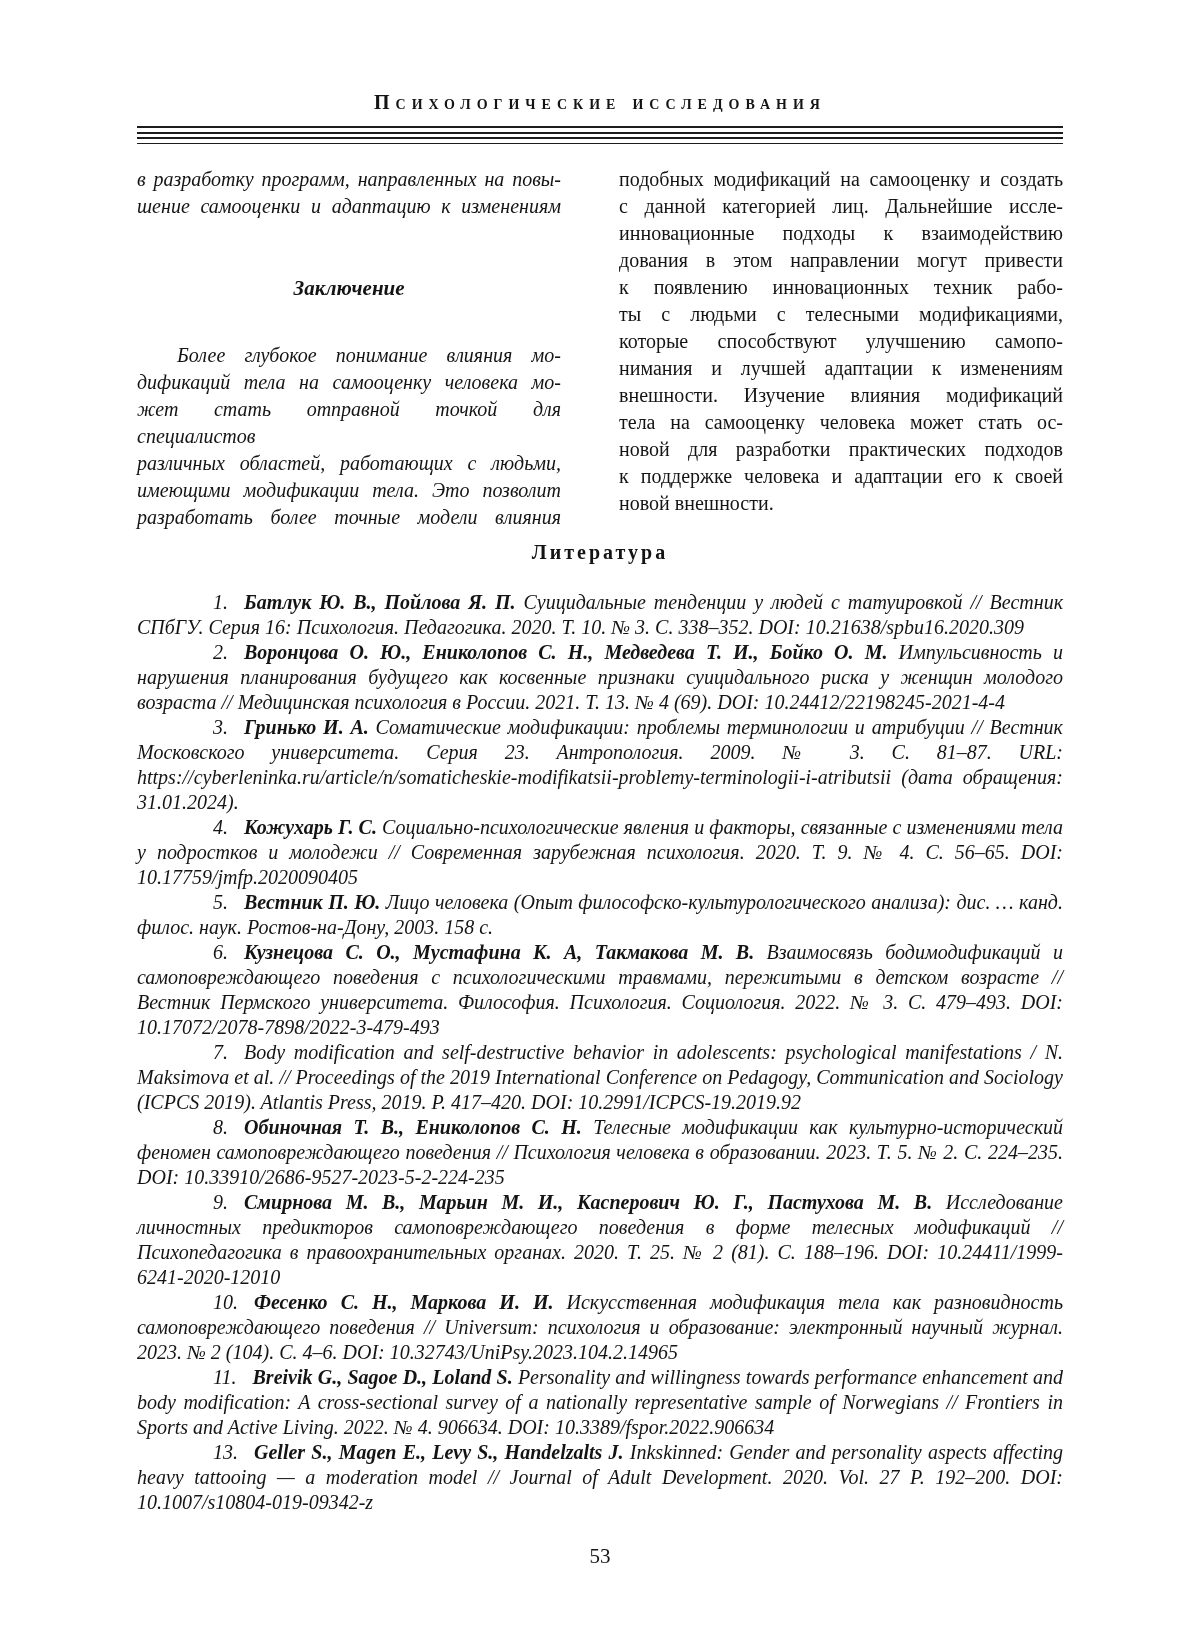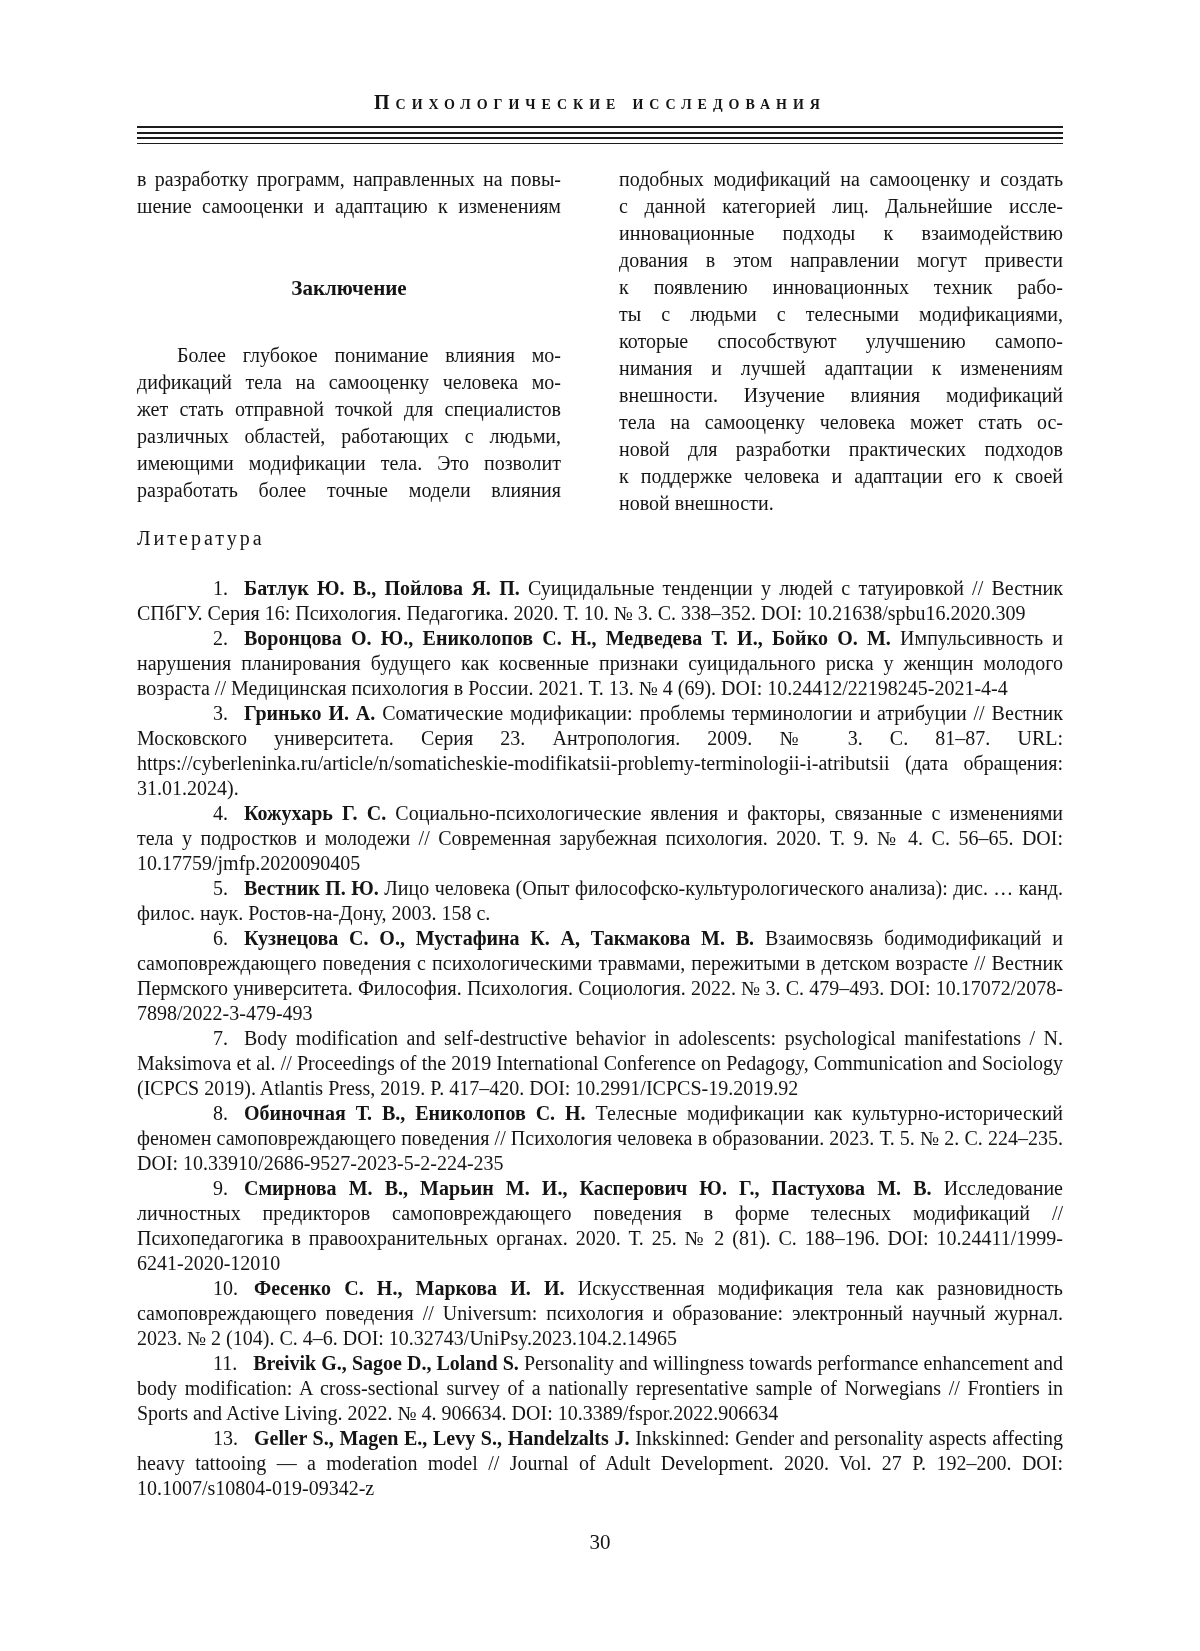--- a/index.html
+++ b/index.html
@@ -20,44 +20,45 @@
     font-size: 20px;
     line-height: 24px;
   }
 
   .double-rule { margin-top: 12px; }
   .rule-top { height: 4px; border-top: 2px solid #1c1c1c; border-bottom: 2px solid #1c1c1c; }
   .rule-bot { height: 4px; margin-top: 3px; border-top: 2px solid #1c1c1c; border-bottom: 1px solid #1c1c1c; }
 
   .columns { display: flex; margin-top: 22px; }
   .col { font-size: 20px; line-height: 27px; }
-  .col-left  { width: 425px; margin-right: 58px; }
+  .col-left  { width: 425px; margin-right: 58px; font-style: italic; }
   .col-right { width: 445px; }
 
   .jline { text-align: justify; text-align-last: justify; }
   .jline.para-end { text-align-last: left; }
   .jline.indent-first { text-indent: 40px; }
 
   .subheading {
     text-align: center;
     font-weight: bold;
     font-size: 21px;
     line-height: 27px;
     margin: 55px 0 40px 0;
   }
 
   .lit-heading {
     margin-top: 8px;
-    font-weight: normal;
+    text-align: center;
+    font-weight: bold;
     font-size: 20px;
     line-height: 27px;
     letter-spacing: 3px;
   }
 
-  .refs { margin-top: 24px; font-size: 20px; line-height: 25px; }
+  .refs { margin-top: 24px; font-size: 20px; line-height: 25px; font-style: italic; }
   .ref { margin: 0; text-align: justify; text-indent: 38px; }
   .ref-num { display: inline-block; margin-right: 16px; }
   .ref-authors { font-weight: bold; }
 
   .page-num {
     margin-top: 28px;
     text-align: center;
     font-size: 21px;
     line-height: 27px;
   }
@@ -117,15 +118,15 @@
       <p class="ref"><span class="ref-num">5.</span><span class="ref-authors">Вестник П. Ю. </span>Лицо человека (Опыт философско-культурологического анализа): дис. … канд. филос. наук. Ростов-на-Дону, 2003. 158 с.</p>
       <p class="ref"><span class="ref-num">6.</span><span class="ref-authors">Кузнецова С. О., Мустафина К. А, Такмакова М. В. </span>Взаимосвязь бодимодификаций и самоповреждающего поведения с психологическими травмами, пережитыми в детском возрасте // Вестник Пермского университета. Философия. Психология. Социология. 2022. № 3. С. 479–493. DOI: 10.17072/2078-7898/2022-3-479-493</p>
       <p class="ref"><span class="ref-num">7.</span>Body modification and self-destructive behavior in adolescents: psychological manifestations / N. Maksimova et al. // Proceedings of the 2019 International Conference on Pedagogy, Communication and Sociology (ICPCS 2019). Atlantis Press, 2019. P. 417–420. DOI: 10.2991/ICPCS-19.2019.92</p>
       <p class="ref"><span class="ref-num">8.</span><span class="ref-authors">Обиночная Т. В., Ениколопов С. Н. </span>Телесные модификации как культурно-исторический феномен самоповреждающего поведения // Психология человека в образовании. 2023. Т. 5. № 2. С. 224–235. DOI: 10.33910/2686-9527-2023-5-2-224-235</p>
       <p class="ref"><span class="ref-num">9.</span><span class="ref-authors">Смирнова М. В., Марьин М. И., Касперович Ю. Г., Пастухова М. В. </span>Исследование личностных предикторов самоповреждающего поведения в форме телесных модификаций // Психопедагогика в правоохранительных органах. 2020. Т. 25. № 2 (81). С. 188–196. DOI: 10.24411/1999-6241-2020-12010</p>
       <p class="ref"><span class="ref-num">10.</span><span class="ref-authors">Фесенко С. Н., Маркова И. И. </span>Искусственная модификация тела как разновидность самоповреждающего поведения // Universum: психология и образование: электронный научный журнал. 2023. № 2 (104). С. 4–6. DOI: 10.32743/UniPsy.2023.104.2.14965</p>
       <p class="ref"><span class="ref-num">11.</span><span class="ref-authors">Breivik G., Sagoe D., Loland S. </span>Personality and willingness towards performance enhancement and body modification: A cross-sectional survey of a nationally representative sample of Norwegians // Frontiers in Sports and Active Living. 2022. № 4. 906634. DOI: 10.3389/fspor.2022.906634</p>
       <p class="ref"><span class="ref-num">13.</span><span class="ref-authors">Geller S., Magen E., Levy S., Handelzalts J. </span>Inkskinned: Gender and personality aspects affecting heavy tattooing — a moderation model // Journal of Adult Development. 2020. Vol. 27 P. 192–200. DOI: 10.1007/s10804-019-09342-z</p>
     </div>
 
-  <div class="page-num">30</div>
+  <div class="page-num">53</div>
 
 </div>
 
 </body></html>

